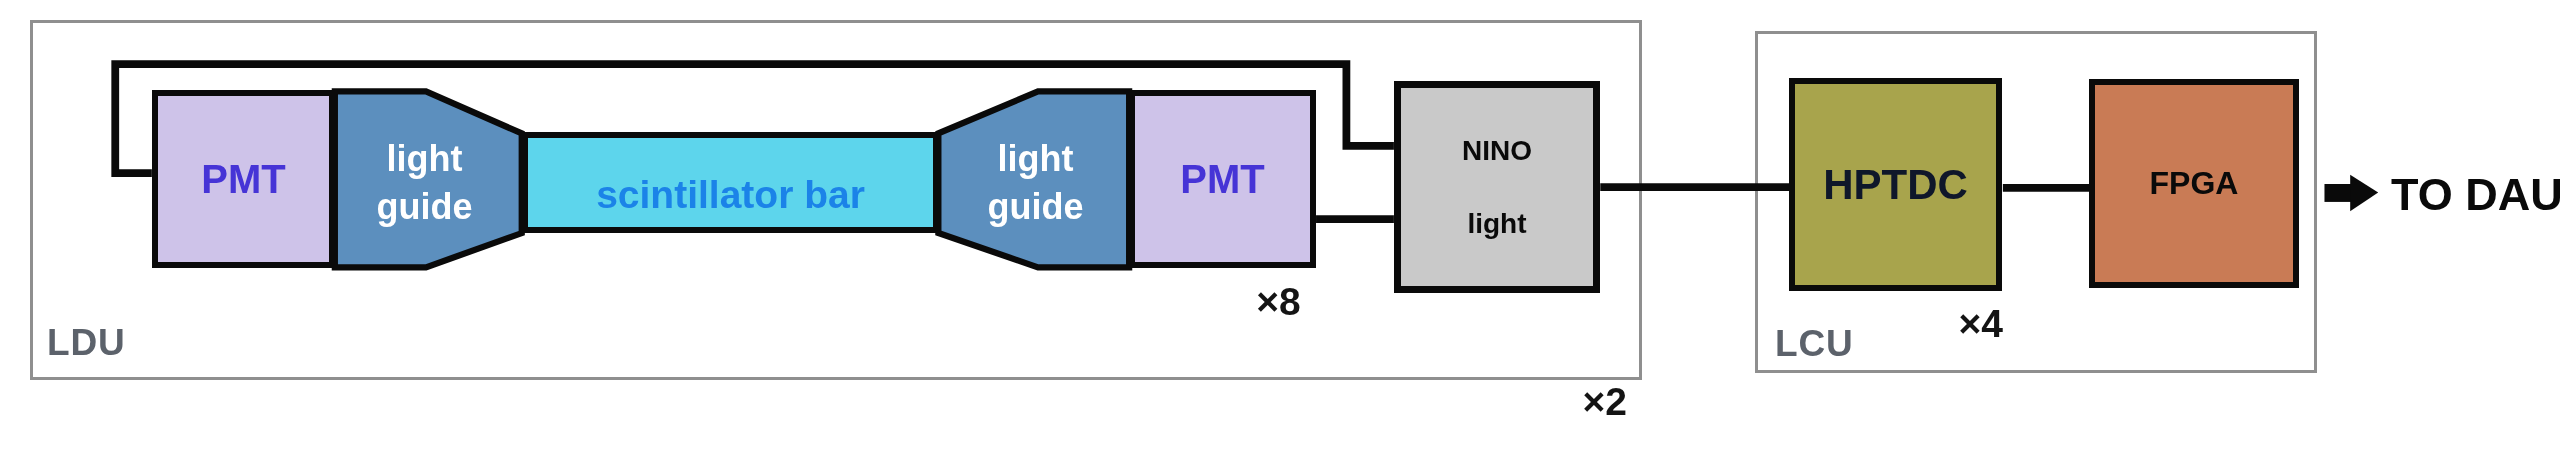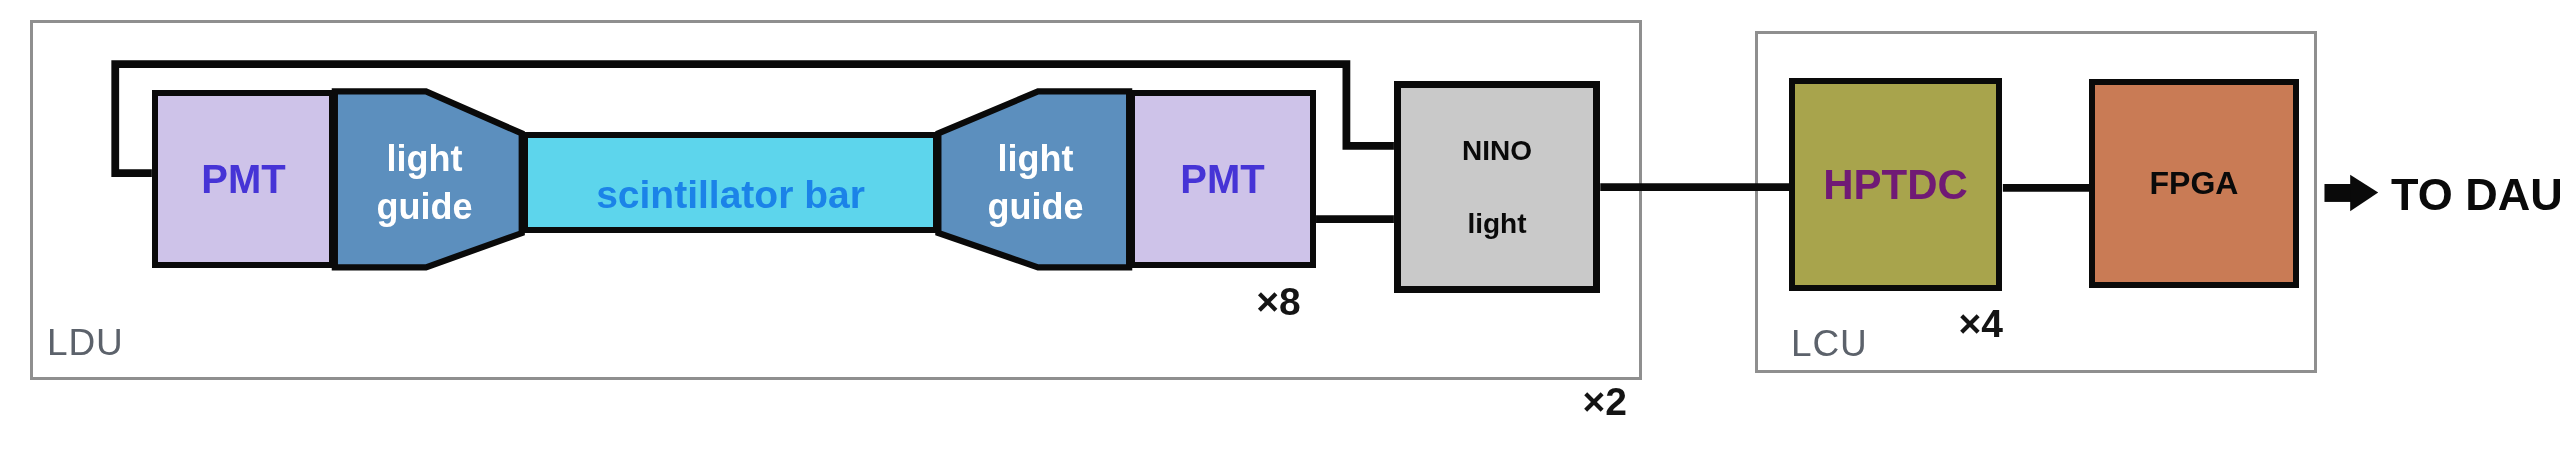--- a/index.html
+++ b/index.html
@@ -4,24 +4,24 @@
 <style>
   html, body { margin: 0; padding: 0; background: #ffffff; }
   body { width: 2576px; height: 456px; position: relative;
          font-family: "Liberation Sans", "DejaVu Sans", sans-serif; }
   .canvas { position: absolute; left: 0; top: 0; width: 2576px; height: 448px; background: #ffffff; }
 
   
   .frame { position: absolute; border: 3.1px solid var(--c-frame_border, #8f8f8f); background: transparent; z-index: 0; }
   .frame-ldu { left: 30px; top: 19.5px; width: 1606px; height: 354px; }
   .frame-lcu { left: 1755px; top: 31px; width: 556px; height: 336px; }
-  .frame-label { position: absolute; z-index: 3; font-weight: normal; font-size: 37px;
+  .frame-label { position: absolute; z-index: 3; font-weight: bold; font-size: 37px;
                  color: var(--c-frame_text, #5c626b); letter-spacing: 0.8px; }
   .label-ldu { left: 47px;  top: 322px; }
-  .label-lcu { left: 1775px; top: 323px; margin-left: 16px; }
+  .label-lcu { left: 1775px; top: 323px; }
 
   
   svg.wires { position: absolute; left: 0; top: 0; z-index: 1; }
   .wire { stroke: var(--c-wire, #0a0a0a); stroke-width: 10px; fill: none; }
   .guide-shape { fill: var(--c-light_guide, #5c8fbe); stroke: var(--c-wire, #0a0a0a); stroke-width: 8px; }
   .arrow-solid { fill: var(--c-wire, #0a0a0a); stroke: none; }
 
   
   .box { position: absolute; z-index: 2; box-sizing: border-box; border: 6.2px solid #0a0a0a;
          display: flex; flex-direction: column; align-items: center; justify-content: center;
@@ -32,21 +32,21 @@
   .box-bar { left: 522px; top: 132px; width: 417px; height: 101px; background: var(--c-scintillator, #5dd5ec); }
   .bar-text { font-size: 39px; color: var(--c-scintillator_text, #1b83e8); margin-top: 24px; }
   .guide-label { position: absolute; z-index: 3; display: flex; flex-direction: column;
                  align-items: center; justify-content: center; font-weight: bold;
                  font-size: 36px; line-height: 48px; color: #ffffff; width: 187px; height: 132px; top: 117px; }
   .guide-label-left  { left: 331px; }
   .guide-label-right { left: 942px; }
   .box-nino { left: 1394px; top: 81px; width: 206px; height: 212px; border-width: 7px;
               background: var(--c-nino, #c9c9c9); font-size: 28px; line-height: 64px; color: #0a0a0a; gap: 9px; }
   .box-hptdc { left: 1789px; top: 78px; width: 213px; height: 213px; background: var(--c-hptdc, #a8a44c);
-               font-size: 42px; color: #701a75; }
+               font-size: 42px; color: #0f172a; }
   .box-fpga  { left: 2089px; top: 79px; width: 210px; height: 209px; background: var(--c-fpga, #c97b55);
                font-size: 32px; color: #0a0a0a; }
 
   
   .mult { position: absolute; z-index: 3; font-weight: bold; font-size: 39px; color: #141414; }
   .mult-x8 { left: 1230px; top: 280px; width: 97px; text-align: center; }
   .mult-x4 { left: 1906px; top: 302px; width: 97px; text-align: right; }
   .mult-x2 { left: 1522px; top: 380px; width: 105px; text-align: right; }
 
   

